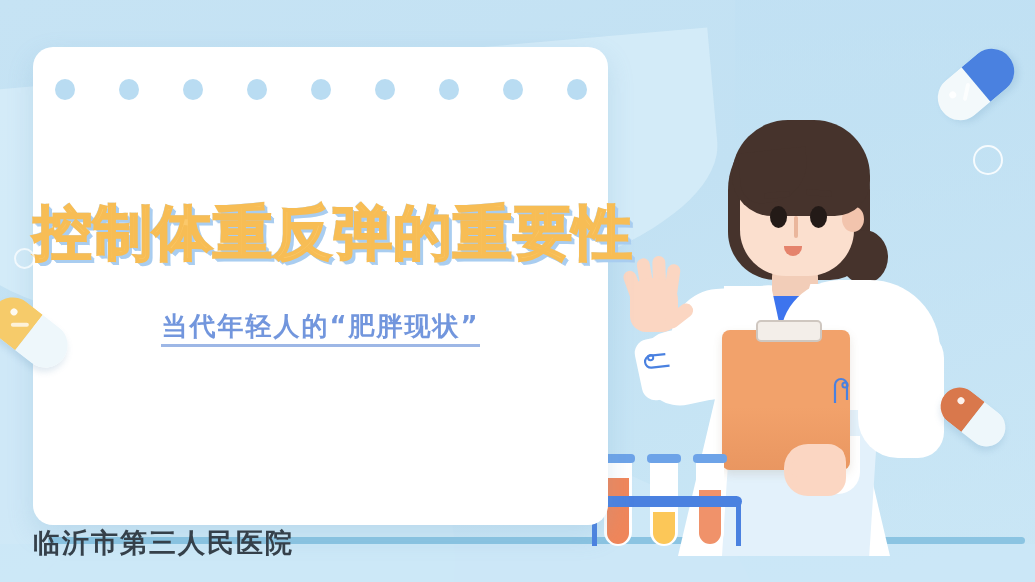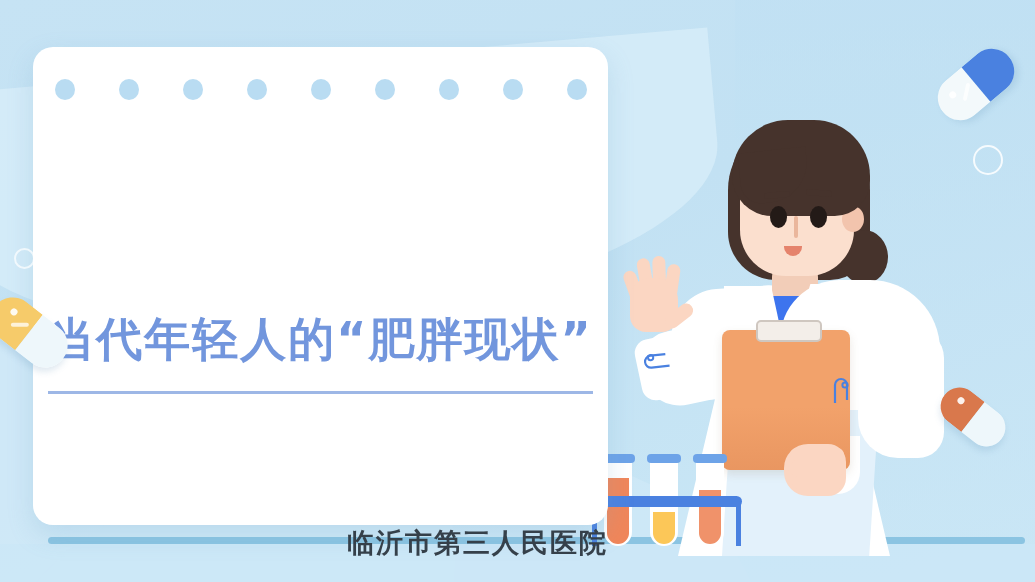--- a/index.html
+++ b/index.html
@@ -147,37 +147,37 @@
   }
   .sub-wrap {
     position: absolute;
     top: 262px;
     left: 0;
     width: 100%;
     text-align: center;
   }
   .sub-line {
     display: inline-block;
-    font-size: 46px;
+    font-size: 26px;
     font-weight: bold;
     color: #7296dd;
     letter-spacing: 2px;
-    padding-bottom: 20px;
+    padding-bottom: 0;
     border-bottom: 3px solid #9db7e6;
     white-space: nowrap;
   }
   .sub-line-1 { margin-bottom: 16px; }
   .sub-line-2 { letter-spacing: 3px; }
 
   .org-name {
     position: absolute;
     top: 478px;
     left: 0;
     width: 100%;
-    text-align: right;
+    text-align: left;
     font-family: Liberation Mono, monospace;
     font-size: 27px;
     font-weight: bold;
     color: #35404a;
     letter-spacing: 2px;
   }
 
   
   .capsule {
     position: absolute;
@@ -700,20 +700,21 @@
       <div class="hole"></div>
       <div class="hole"></div>
       <div class="hole"></div>
       <div class="hole"></div>
       <div class="hole"></div>
       <div class="hole"></div>
       <div class="hole"></div>
     </div>
 
     <div class="text-block">
+      <div class="main-title">控制体重反弹的重要性</div>
 
       <div class="sub-wrap">
         <div class="sub-line sub-line-1">当代年轻人的“肥胖现状”</div>
         <br>
       </div>
 
       <div class="org-name">临沂市第三人民医院</div>
     </div>
   </div>
 

